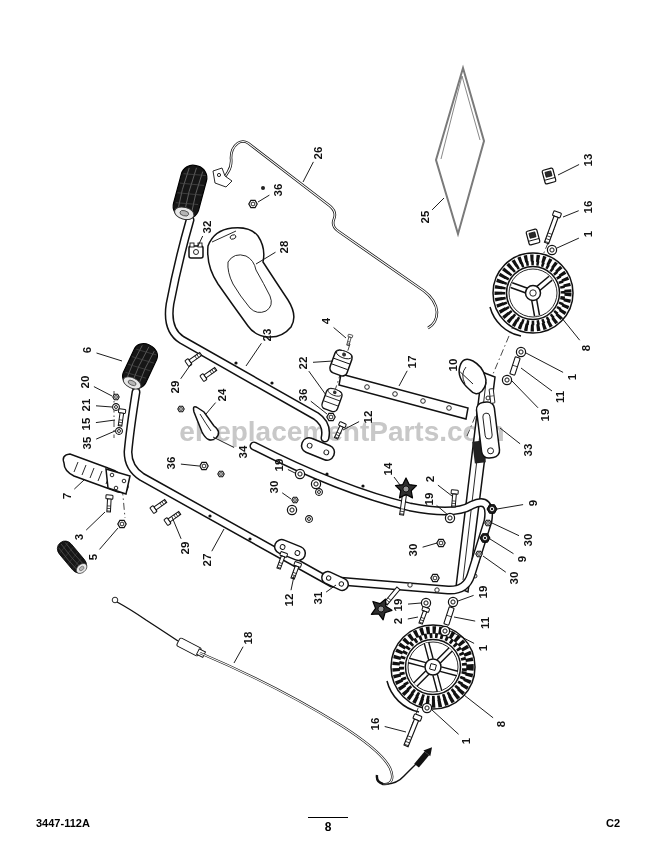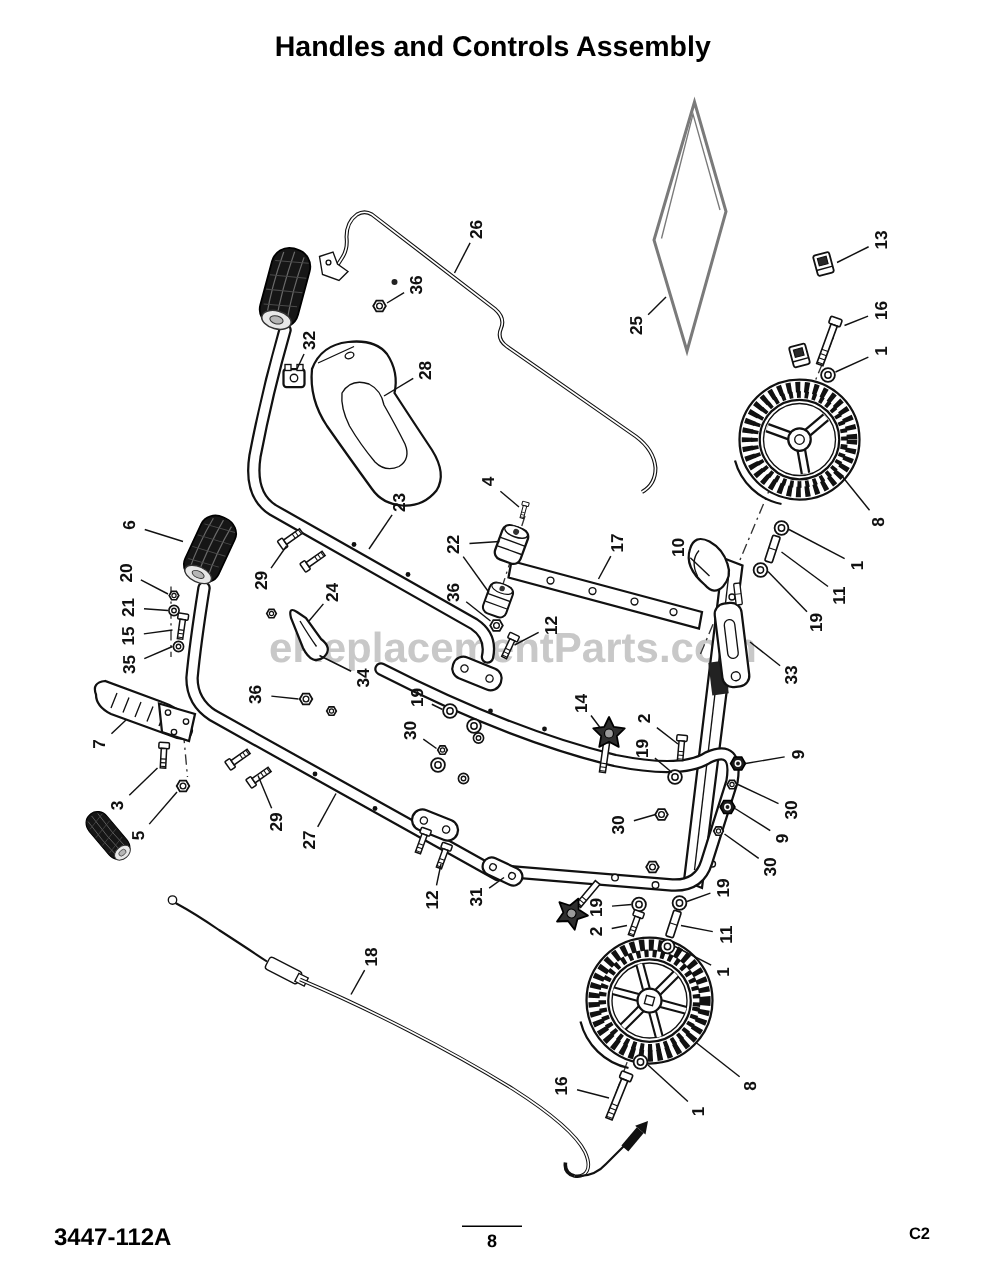--- a/index.html
+++ b/index.html
@@ -11,31 +11,30 @@
   .ln{stroke:#111;stroke-width:1.5;}
   .lnt{stroke:#111;stroke-width:0.9;}
   .tube-o{fill:none;stroke:#111;stroke-width:9;stroke-linecap:round;}
   .tube-i{fill:none;stroke:#fff;stroke-width:6;stroke-linecap:round;}
   .dash{fill:none;stroke:#333;stroke-width:0.9;stroke-dasharray:7 3 1.5 3;}
   .leader{stroke:#111;stroke-width:0.95;}
   .callout{font:bold 11.5px "Liberation Sans",sans-serif;fill:#111;
            text-anchor:middle;dominant-baseline:central;}
   .watermark{font:bold 28px "Liberation Sans",sans-serif;fill:#c8c8c8;
              text-anchor:middle;}
-  .footer-left{position:absolute;left:36px;top:817px;font-size:16px;font-weight:bold;color:#000;}
+  .footer-left{position:absolute;left:36px;top:817px;font-size:11px;font-weight:bold;color:#000;}
   .footer-right{position:absolute;right:37px;top:817px;font-size:11px;font-weight:bold;color:#000;text-align:center;}
   .footer-center{position:absolute;left:308px;top:817px;width:40px;text-align:center;
                  font-size:12px;font-weight:bold;color:#000;border-top:1.5px solid #000;padding-top:2px;}
 </style>
 </head>
 <body>
 
 <div class="page">
 
-  <div class="title">Handles and Controls Assembly</div>
 
   <svg class="diagram" width="657" height="850" viewBox="0 0 657 850">
 
     <defs>
       <g id="washer">
         <circle r="4.6" fill="#fff" stroke="#111" stroke-width="1.2"></circle>
         <circle r="2.1" fill="none" stroke="#111" stroke-width="1"></circle>
       </g>
       <g id="washer-sm">
         <circle r="3.4" fill="#fff" stroke="#111" stroke-width="1.1"></circle>

